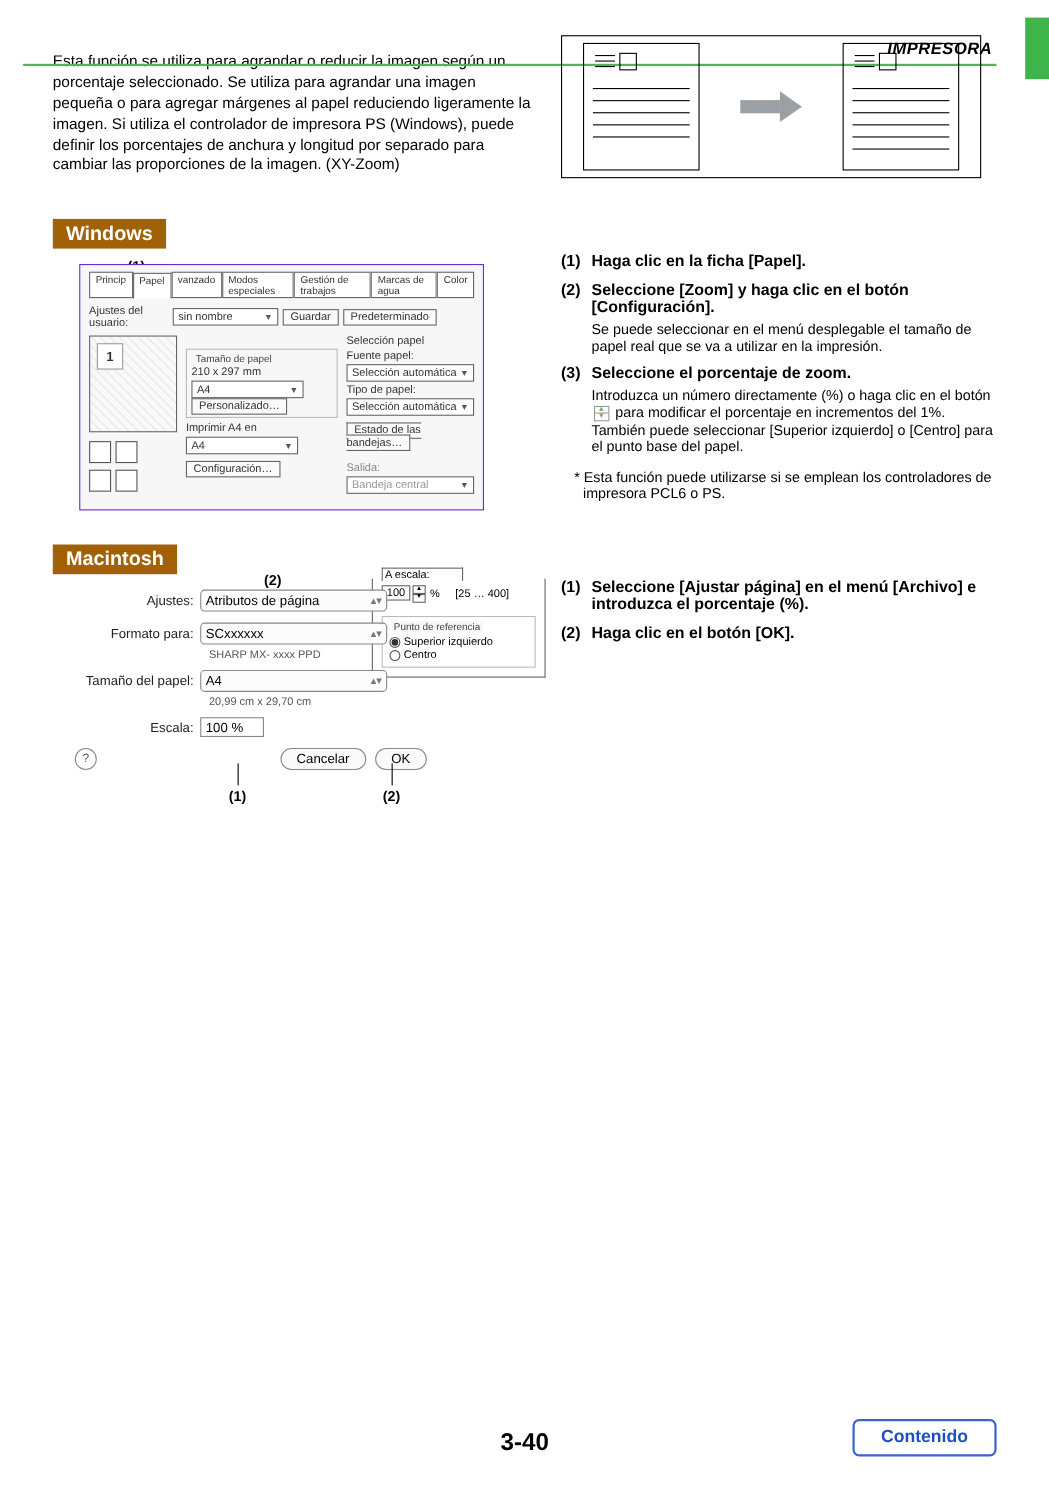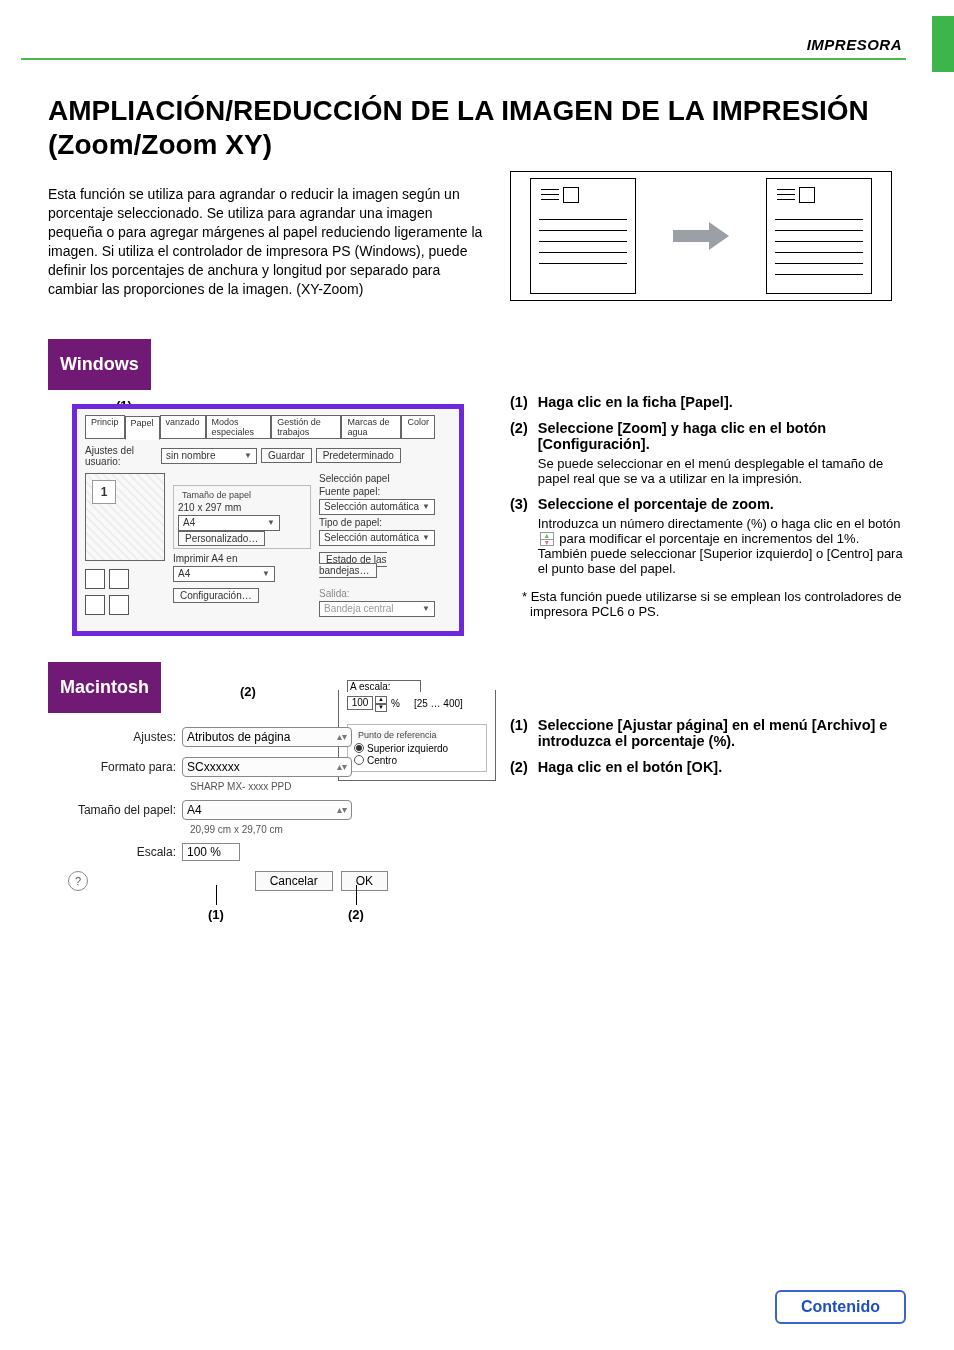--- a/index.html
+++ b/index.html
@@ -16,27 +16,27 @@
   .pagecard{border:1px solid #000;width:104px;height:114px;position:relative}
   .mini-icon{position:absolute;top:8px;left:10px;display:flex;gap:4px;align-items:flex-start}
   .mini-lines{display:flex;flex-direction:column;gap:4px;padding-top:2px}
   .mini-lines span{display:block;width:18px;height:1px;background:#000}
   .mini-box{width:14px;height:14px;border:1px solid #000}
   .big-lines{position:absolute;left:8px;right:8px;top:40px;display:flex;flex-direction:column;gap:10px}
   .big-lines span{display:block;height:1px;background:#000}
   .arrow{width:56px;height:20px;position:relative}
   .arrow .shaft{position:absolute;left:0;top:4px;width:36px;height:12px;background:#9aa0a6}
   .arrow .head{position:absolute;left:36px;top:-4px;width:0;height:0;border-left:20px solid #9aa0a6;border-top:14px solid transparent;border-bottom:14px solid transparent}
-  .os-badge{display:inline-block;background:#701a75;color:#fff;font-weight:bold;font-size:18px;padding:15px 12px;margin-top:26px}
+  .os-badge{display:inline-block;background:#a16207;color:#fff;font-weight:bold;font-size:18px;padding:3px 12px;margin-top:26px}
   .win-figure{position:relative;margin-top:10px;margin-left:24px;width:368px}
   .lbl{font-weight:bold;font-size:13px;position:absolute}
   .lbl1{top:-6px;left:44px}
   .lbl2{left:168px;top:280px}
   .lbl3{left:210px;top:326px}
-  .win-box{border:5px solid #6d28d9;width:350px;padding:10px 24px 14px 8px;font-size:10px;color:#333;background:#f7f7f7;position:relative}
+  .win-box{border:1px solid #6d28d9;width:350px;padding:10px 8px 14px 8px;font-size:10px;color:#333;background:#f7f7f7;position:relative}
   .tabs{display:flex;font-size:9px;gap:0;margin:-4px 0 4px 0}
   .tabs span{border:1px solid #666;padding:1px 5px;background:#fff}
   .tabs span.active{border-bottom-color:#fff;position:relative;top:1px}
   .row1{display:flex;align-items:center;gap:4px;font-size:10px;margin:6px 0}
   .row1 .labtxt{width:72px}
   .dropd{border:1px solid #666;background:#fff;padding:1px 4px;font-size:10px;height:12px;display:flex;align-items:center;justify-content:space-between}
   .dropd .car{font-size:8px;color:#555}
   .btn-sm{border:1px solid #666;background:#fafafa;padding:1px 6px;font-size:10px}
   .flexpanes{display:flex;gap:8px;margin-top:4px}
   .pane-left{flex:0 0 80px}
@@ -71,37 +71,36 @@
   .mac-row{display:flex;align-items:center;gap:6px;margin-bottom:10px}
   .mac-row .lab{width:108px;text-align:right;font-size:12px;color:#222}
   .mac-drop{border:1px solid #888;border-radius:4px;width:160px;height:18px;font-size:12px;padding:0 4px;display:flex;align-items:center;justify-content:space-between;background:#fcfcfc}
   .mac-drop .car{font-size:10px;color:#777}
   .mac-sub{font-size:10px;color:#555;margin:-6px 0 8px 122px}
   .orient-btns{display:flex;gap:6px}
   .orient-btns span{width:26px;height:26px;border:1px solid #888;border-radius:3px;display:flex;align-items:center;justify-content:center;background:#fafafa}
   .orient-btns svg{width:12px;height:16px}
   .mac-input{border:1px solid #888;width:48px;height:16px;font-size:12px;padding:0 4px;display:flex;align-items:center;background:#fff}
   .mac-bottom{display:flex;align-items:center;justify-content:space-between;margin-top:6px}
-  .mac-btn{border:1px solid #888;border-radius:0;padding:2px 14px;font-size:12px;background:#fafafa}
+  .mac-btn{border:1px solid #888;border-radius:10px;padding:2px 14px;font-size:12px;background:#fafafa}
   .mac-help{width:18px;height:18px;border:1px solid #888;border-radius:50%;display:flex;align-items:center;justify-content:center;font-size:11px;color:#555}
   .mac-callouts{position:relative;height:26px;margin-top:6px}
   .mac-callouts .line{position:absolute;width:1px;background:#000;top:-12px;height:20px}
   .mac-callouts .lab{position:absolute;top:10px;font-weight:bold;font-size:13px}
   .pagefoot{position:absolute;bottom:26px;left:0;right:0;text-align:center;font-weight:bold;font-size:22px}
   .toc-btn{position:absolute;bottom:26px;right:48px;border:2px solid #3b63c9;border-radius:6px;padding:6px 24px;color:#1e4fc0;font-weight:bold;font-size:16px;background:#fff}
 </style>
 </head>
 <body>
 
 <div class="page">
   <div class="greenbar"></div>
   <div class="section-name">IMPRESORA</div>
   <div class="rule"></div>
 
-  <h1 class="title">AMPLIACIÓN/REDUCCIÓN DE LA IMAGEN DE LA IMPRESIÓN (Zoom/Zoom XY)</h1>
 
   <div class="cols">
     <div class="col-left">
       <p class="intro">Esta función se utiliza para agrandar o reducir la imagen según un porcentaje seleccionado. Se utiliza para agrandar una imagen pequeña o para agregar márgenes al papel reduciendo ligeramente la imagen. Si utiliza el controlador de impresora PS (Windows), puede definir los porcentajes de anchura y longitud por separado para cambiar las proporciones de la imagen. (XY-Zoom)</p>
     </div>
     <div class="col-right">
       <div class="diagram">
         <div class="pagecard">
           <div class="mini-icon">
               <div class="mini-lines">
@@ -347,14 +346,15 @@
         <span class="num">(1)</span>
         <div><span class="ttl">Seleccione [Ajustar página] en el menú [Archivo] e introduzca el porcentaje (%).</span></div>
       </div>
       <div class="step">
         <span class="num">(2)</span>
         <div><span class="ttl">Haga clic en el botón [OK].</span></div>
       </div>
     </div>
   </div>
 
+  <div class="pagefoot">3-40</div>
   <div class="toc-btn">Contenido</div>
 </div>
 
 </body></html>

